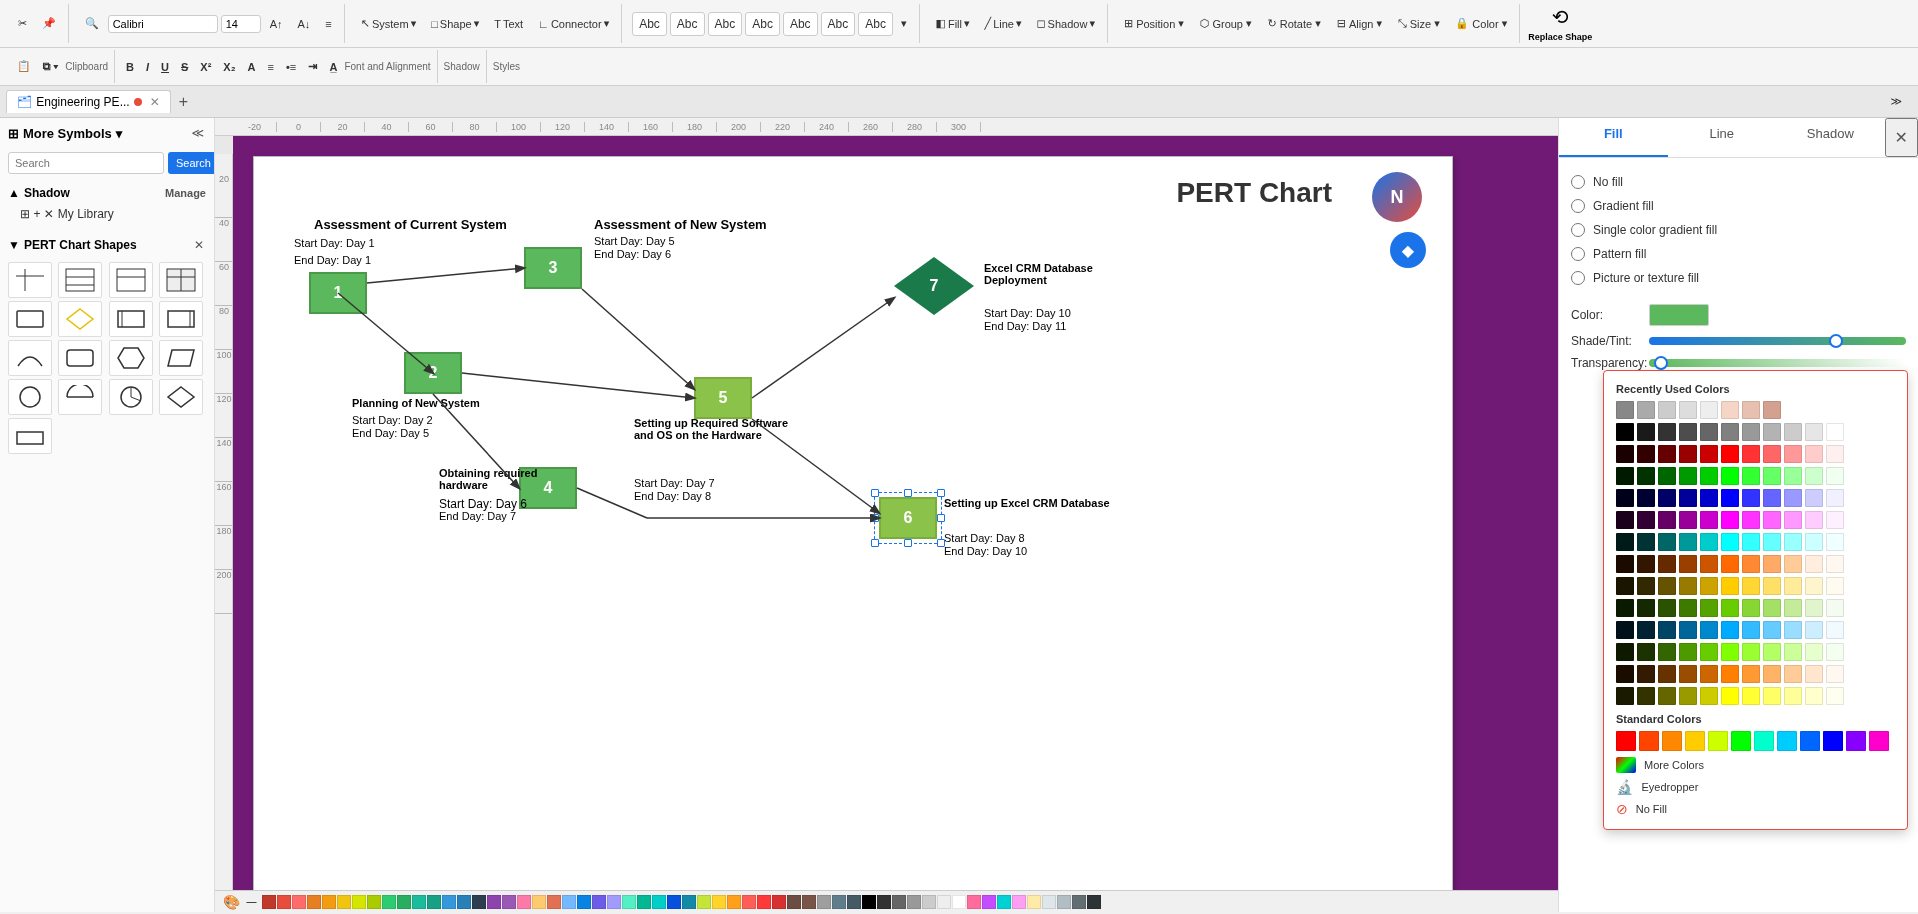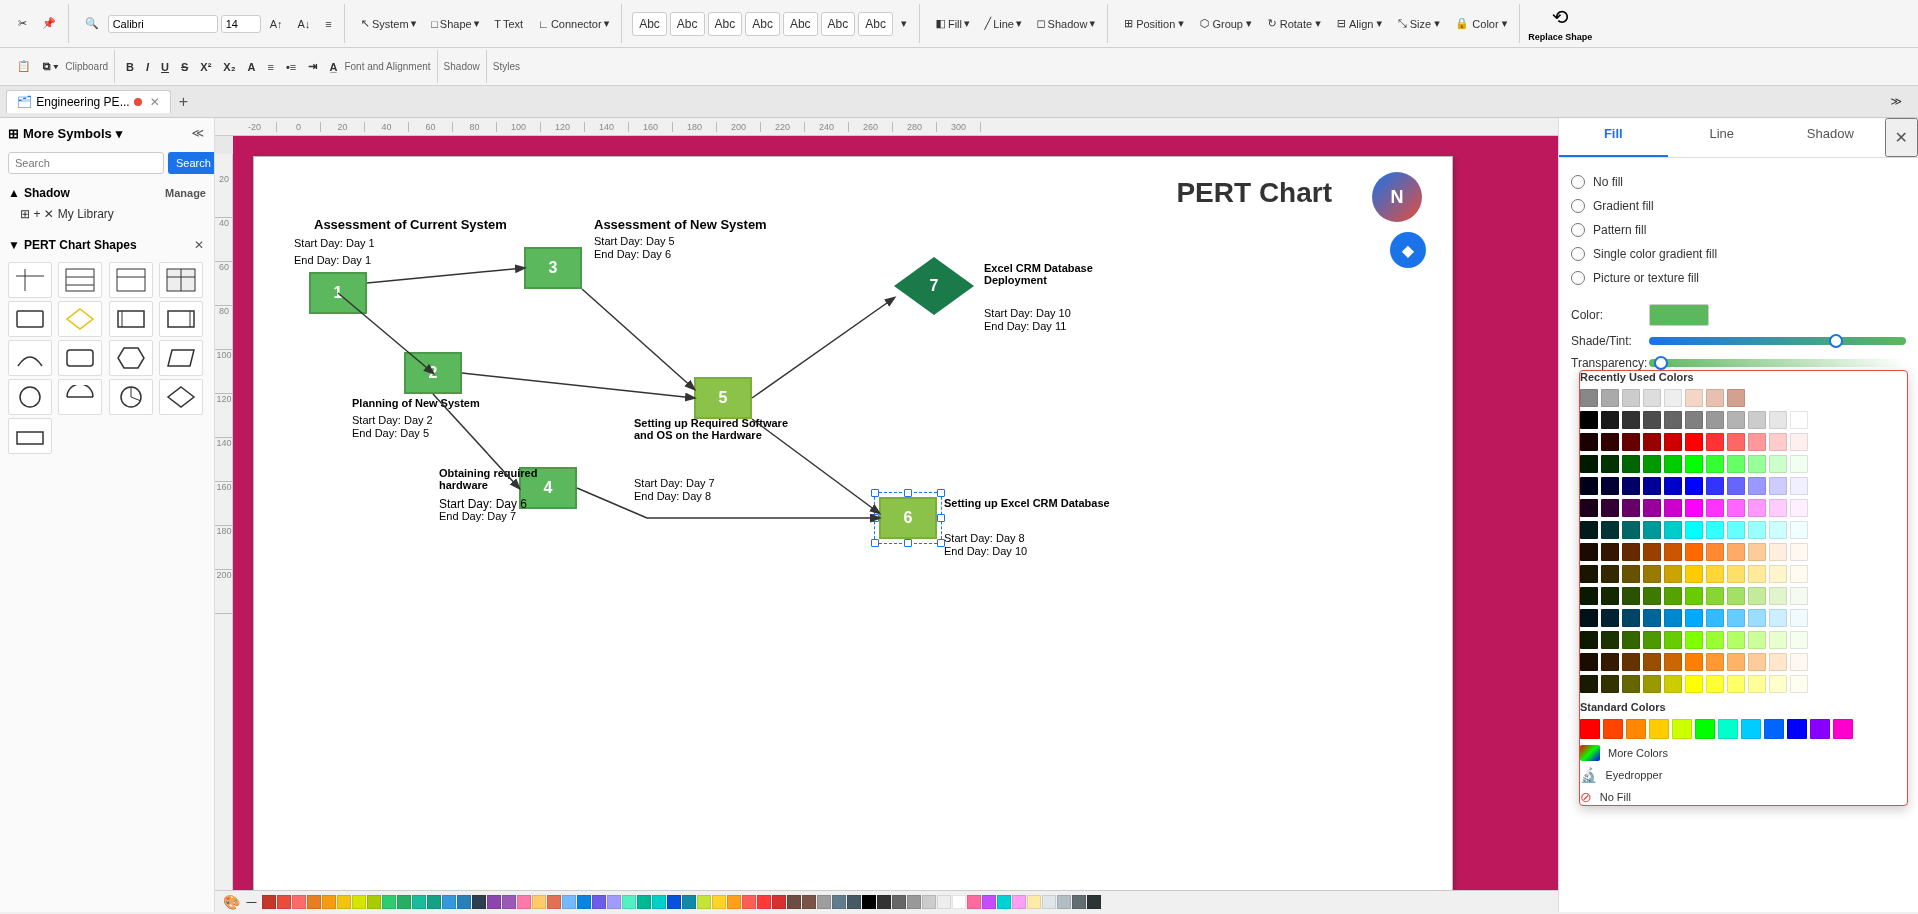--- a/index.html
+++ b/index.html
@@ -66,21 +66,21 @@
     .rp-close { padding: 8px; cursor: pointer; color: #555; font-size: 16px; }
     .rp-content { padding: 12px; flex: 1; overflow-y: auto; }
     .fill-option { display: flex; align-items: center; gap: 8px; padding: 5px 0; }
     .fill-radio { width: 14px; height: 14px; cursor: pointer; }
     .fill-label { font-size: 12px; color: #333; cursor: pointer; }
     .color-row { display: flex; align-items: center; gap: 8px; margin-bottom: 8px; }
     .color-label { font-size: 12px; color: #333; width: 70px; }
     .color-preview { width: 60px; height: 22px; background: #5cb85c; border: 1px solid #ccc; border-radius: 2px; cursor: pointer; }
 
     
-    .color-picker-popup { position: absolute; right: 10px; top: 370px; width: 329px; background: white; border: 1px solid #e74c3c; border-radius: 4px; box-shadow: 0 4px 12px rgba(0,0,0,0.2); z-index: 200; }
+    .color-picker-popup { position: absolute; right: 10px; top: 370px; width: 305px; background: white; border: 1px solid #e74c3c; border-radius: 4px; padding: 12px; box-shadow: 0 4px 12px rgba(0,0,0,0.2); z-index: 200; }
     .cp-section-title { font-size: 11px; font-weight: bold; color: #333; margin-bottom: 6px; }
     .cp-row { display: flex; gap: 3px; margin-bottom: 4px; flex-wrap: wrap; }
     .cp-swatch { width: 18px; height: 18px; cursor: pointer; border: 1px solid rgba(0,0,0,0.1); border-radius: 1px; }
     .cp-standard-row { display: flex; gap: 3px; }
     .cp-extra { display: flex; gap: 8px; margin-top: 6px; align-items: center; }
     .cp-extra-label { font-size: 11px; color: #333; cursor: pointer; flex: 1; }
 
     
     ::-webkit-scrollbar { width: 8px; height: 8px; }
     ::-webkit-scrollbar-track { background: #f0f0f0; }
@@ -371,21 +371,21 @@
           <div style="height:44px; display:flex; align-items:flex-start; justify-content:center; border-bottom:1px solid #bbb;">80</div>
           <div style="height:44px; display:flex; align-items:flex-start; justify-content:center; border-bottom:1px solid #bbb;">100</div>
           <div style="height:44px; display:flex; align-items:flex-start; justify-content:center; border-bottom:1px solid #bbb;">120</div>
           <div style="height:44px; display:flex; align-items:flex-start; justify-content:center; border-bottom:1px solid #bbb;">140</div>
           <div style="height:44px; display:flex; align-items:flex-start; justify-content:center; border-bottom:1px solid #bbb;">160</div>
           <div style="height:44px; display:flex; align-items:flex-start; justify-content:center; border-bottom:1px solid #bbb;">180</div>
           <div style="height:44px; display:flex; align-items:flex-start; justify-content:center; border-bottom:1px solid #bbb;">200</div>
         </div>
       </div>
 
-      <div style="flex:1; overflow:auto; background:#be185d; position:relative;">
+      <div style="flex:1; overflow:auto; background:#701a75; position:relative;">
         <div class="canvas-page">
 
           <div style="position:absolute; right:120px; top:20px; font-size:28px; font-weight:bold; color:#333;">PERT Chart</div>
 
           <div style="position:absolute; right:30px; top:15px;">
             <div class="logo-circle">N</div>
           </div>
 
           <div style="position:absolute; right:26px; top:75px; width:36px; height:36px; background:#1a73e8; border-radius:50%; display:flex; align-items:center; justify-content:center; cursor:pointer;">
             <span style="color:white; font-size:16px;">◆</span>
@@ -551,26 +551,26 @@
 
       <div class="fill-option">
         <input type="radio" class="fill-radio" name="fill" id="fill-none" style="">
         <label for="fill-none" class="fill-label">No fill</label>
       </div>
       <div class="fill-option">
         <input type="radio" class="fill-radio" name="fill" id="fill-gradient" style="">
         <label for="fill-gradient" class="fill-label">Gradient fill</label>
       </div>
       <div class="fill-option">
+        <input type="radio" class="fill-radio" name="fill" id="fill-single-grad" style="">
+        <label for="fill-single-grad" class="fill-label">Single color gradient fill</label>
+      </div>
+      <div class="fill-option">
         <input type="radio" class="fill-radio" name="fill" id="fill-pattern" style="">
         <label for="fill-pattern" class="fill-label">Pattern fill</label>
-      </div>
-      <div class="fill-option">
-        <input type="radio" class="fill-radio" name="fill" id="fill-single-grad" style="">
-        <label for="fill-single-grad" class="fill-label">Single color gradient fill</label>
       </div>
       <div class="fill-option">
         <input type="radio" class="fill-radio" name="fill" id="fill-picture" style="">
         <label for="fill-picture" class="fill-label">Picture or texture fill</label>
       </div>
 
       <div class="color-row" style="margin-top:14px;">
         <span class="color-label">Color:</span>
         <div class="color-preview"></div>
       </div>

